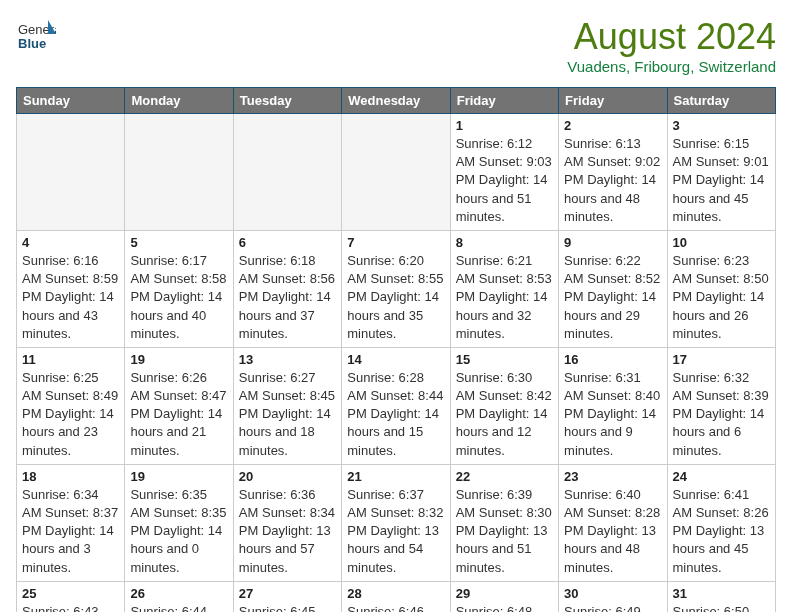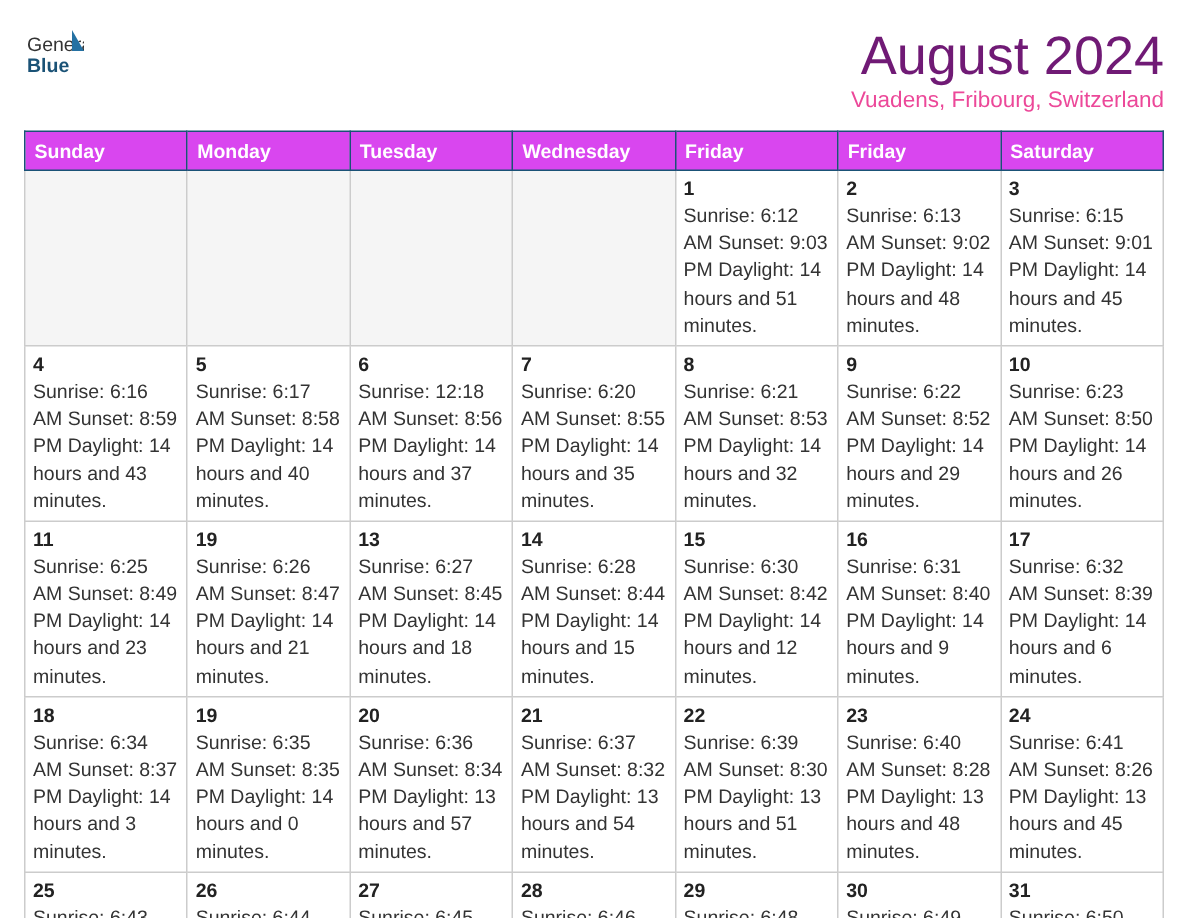--- a/index.html
+++ b/index.html
@@ -14,34 +14,34 @@
       display: flex;
       justify-content: space-between;
       align-items: flex-start;
       margin-bottom: 12px;
     }
     .title-area {
       text-align: right;
     }
     .month-year {
       font-size: 36px;
-      color: #701a75;
+      color: #4d7c0f;
       font-weight: normal;
     }
     .location {
       font-size: 15px;
-      color: #ec4899;
+      color: #15803d;
     }
     .calendar-table {
       width: 100%;
       border-collapse: collapse;
       table-layout: fixed;
     }
     .calendar-table th {
-      background: #d946ef;
+      background: #737373;
       color: #fff;
       text-align: left;
       padding: 5px 6px;
       font-size: 13px;
       font-weight: bold;
       border: 1px solid #1a5276;
     }
     .calendar-table td {
       border: 1px solid #ccc;
       vertical-align: top;
@@ -138,21 +138,21 @@
         </td>
         <td>
           <span class="day-number">5</span>
           <div class="cell-content">Sunrise: 6:17 AM
 Sunset: 8:58 PM
 Daylight: 14 hours
 and 40 minutes.</div>
         </td>
         <td>
           <span class="day-number">6</span>
-          <div class="cell-content">Sunrise: 12:18 AM
+          <div class="cell-content">Sunrise: 6:18 AM
 Sunset: 8:56 PM
 Daylight: 14 hours
 and 37 minutes.</div>
         </td>
         <td>
           <span class="day-number">7</span>
           <div class="cell-content">Sunrise: 6:20 AM
 Sunset: 8:55 PM
 Daylight: 14 hours
 and 35 minutes.</div>

